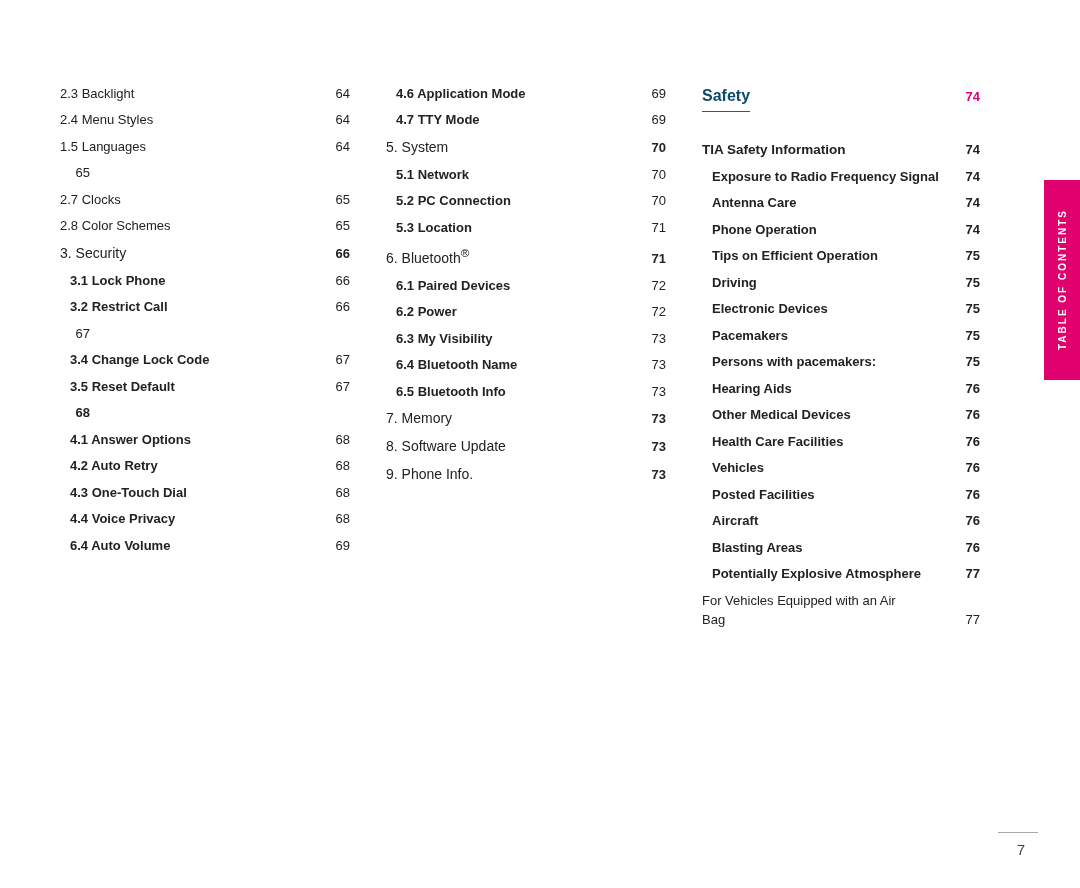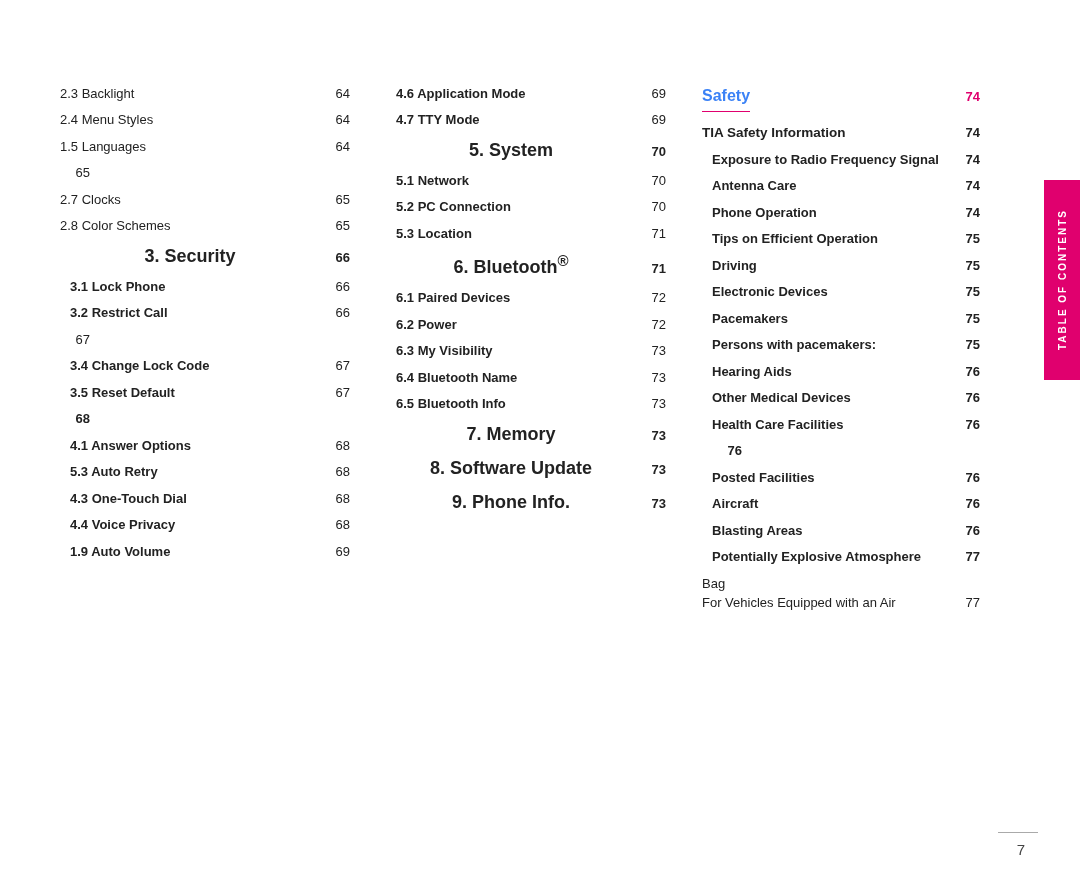--- a/index.html
+++ b/index.html
@@ -64,38 +64,37 @@
       flex: 1;
     }
 
     .toc-row .page-num {
       min-width: 30px;
       text-align: right;
       font-size: 13px;
     }
 
     .section-header {
-      font-weight: bold;
-      font-size: 18px;
-      text-align: center;
+      font-weight: normal;
+      font-size: 14px;
     }
 
     .sub-entry {
       padding-left: 10px;
       font-weight: bold;
     }
 
     
     .safety-header {
-      color: #3b82f6;
+      color: #0c4a6e;
       font-size: 16px;
       font-weight: bold;
       border-bottom: 1.5px solid #e0006e;
       padding-bottom: 3px;
-      margin-bottom: 4px;
+      margin-bottom: 21px;
     }
 
     .safety-header-num {
       color: #e0006e;
       font-weight: bold;
       font-size: 15px;
     }
 
     .tia-safety-header {
       font-weight: bold;
@@ -199,33 +198,33 @@
           <span class="page-num">67</span>
         </div>
         <div class="toc-row">
           <span class="page-num" style="font-weight: bold;">68</span>
         </div>
         <div class="toc-row">
           <span class="entry-text sub-entry">4.1 Answer Options</span>
           <span class="page-num">68</span>
         </div>
         <div class="toc-row">
-          <span class="entry-text sub-entry">5.3 Auto Retry</span>
+          <span class="entry-text sub-entry">4.2 Auto Retry</span>
           <span class="page-num">68</span>
         </div>
         <div class="toc-row">
           <span class="entry-text sub-entry">4.3 One-Touch Dial</span>
           <span class="page-num">68</span>
         </div>
         <div class="toc-row">
           <span class="entry-text sub-entry">4.4 Voice Privacy</span>
           <span class="page-num">68</span>
         </div>
         <div class="toc-row">
-          <span class="entry-text sub-entry">1.9 Auto Volume</span>
+          <span class="entry-text sub-entry">6.4 Auto Volume</span>
           <span class="page-num">69</span>
         </div>
       </div>
 
     <div class="col2" id="col2-container">
         <div class="toc-row">
           <span class="entry-text sub-entry">4.6 Application Mode</span>
           <span class="page-num">69</span>
         </div>
         <div class="toc-row">
@@ -333,42 +332,43 @@
         </div>
         <div class="toc-row sub-entry">
           <span class="entry-text">Other Medical Devices</span>
           <span class="page-num">76</span>
         </div>
         <div class="toc-row sub-entry">
           <span class="entry-text">Health Care Facilities</span>
           <span class="page-num">76</span>
         </div>
         <div class="toc-row sub-entry">
+          <span class="entry-text">Vehicles</span>
           <span class="page-num">76</span>
         </div>
         <div class="toc-row sub-entry">
           <span class="entry-text">Posted Facilities</span>
           <span class="page-num">76</span>
         </div>
         <div class="toc-row sub-entry">
           <span class="entry-text">Aircraft</span>
           <span class="page-num">76</span>
         </div>
         <div class="toc-row sub-entry">
           <span class="entry-text">Blasting Areas</span>
           <span class="page-num">76</span>
         </div>
         <div class="toc-row sub-entry">
           <span class="entry-text">Potentially Explosive Atmosphere</span>
           <span class="page-num">77</span>
         </div>
         <div class="toc-row" style="align-items: flex-end;">
           <div style="flex: 1 1 0%;">
+            <div>For Vehicles Equipped with an Air</div>
             <div>Bag</div>
-            <div>For Vehicles Equipped with an Air</div>
           </div>
           <span class="page-num">77</span>
         </div>
       </div>
   </div>
 
   <div class="sidebar-tab">
     <span class="sidebar-text">TABLE OF CONTENTS</span>
   </div>
 

